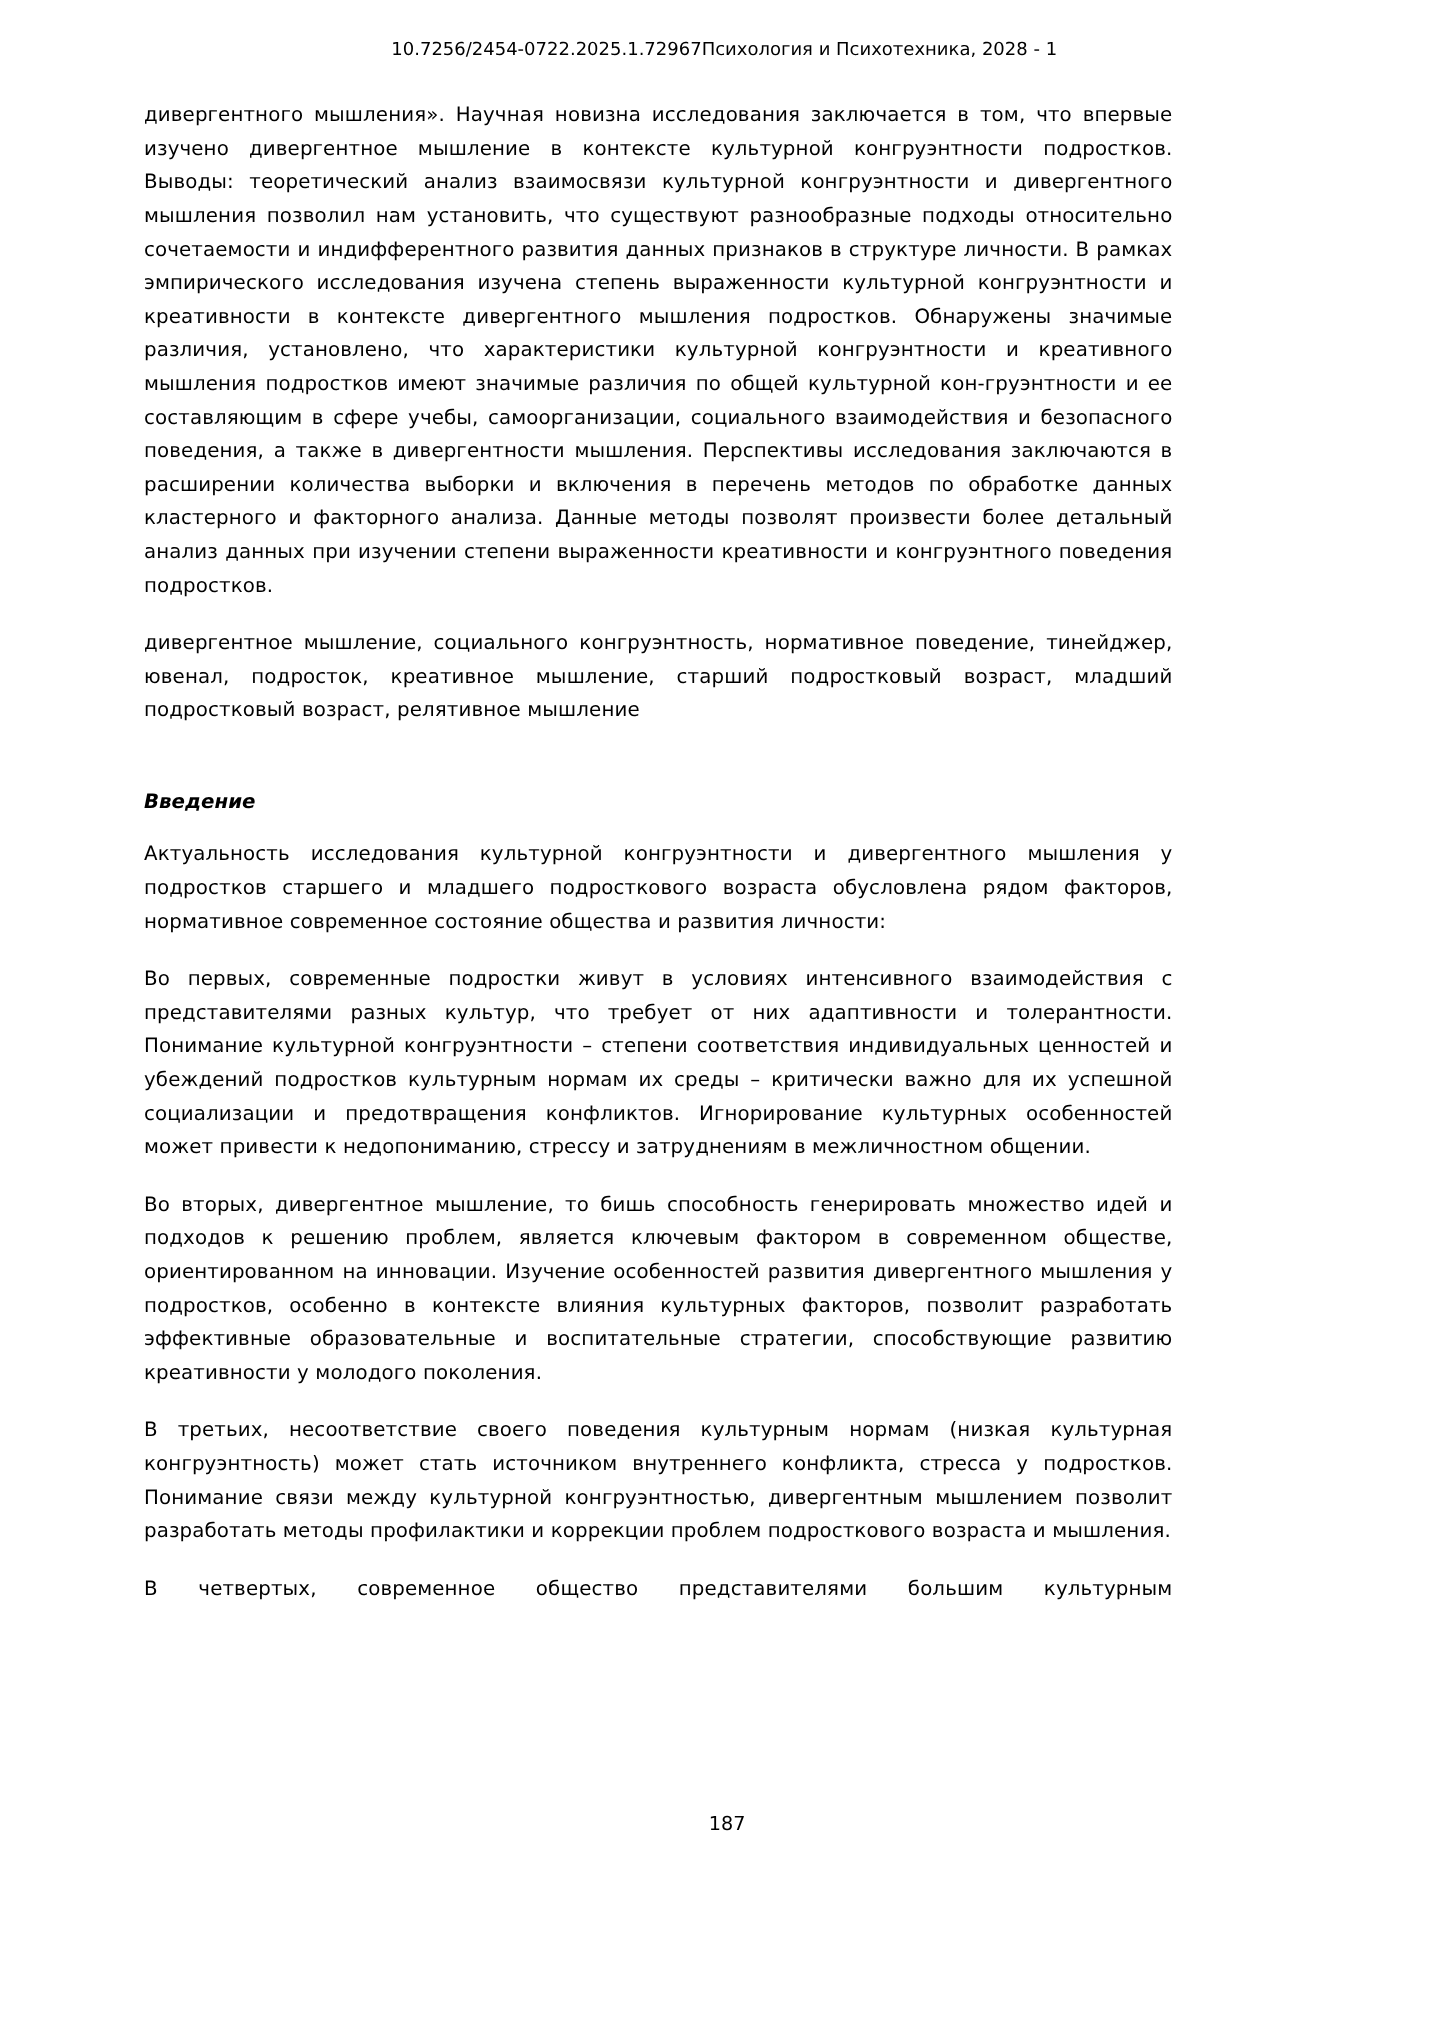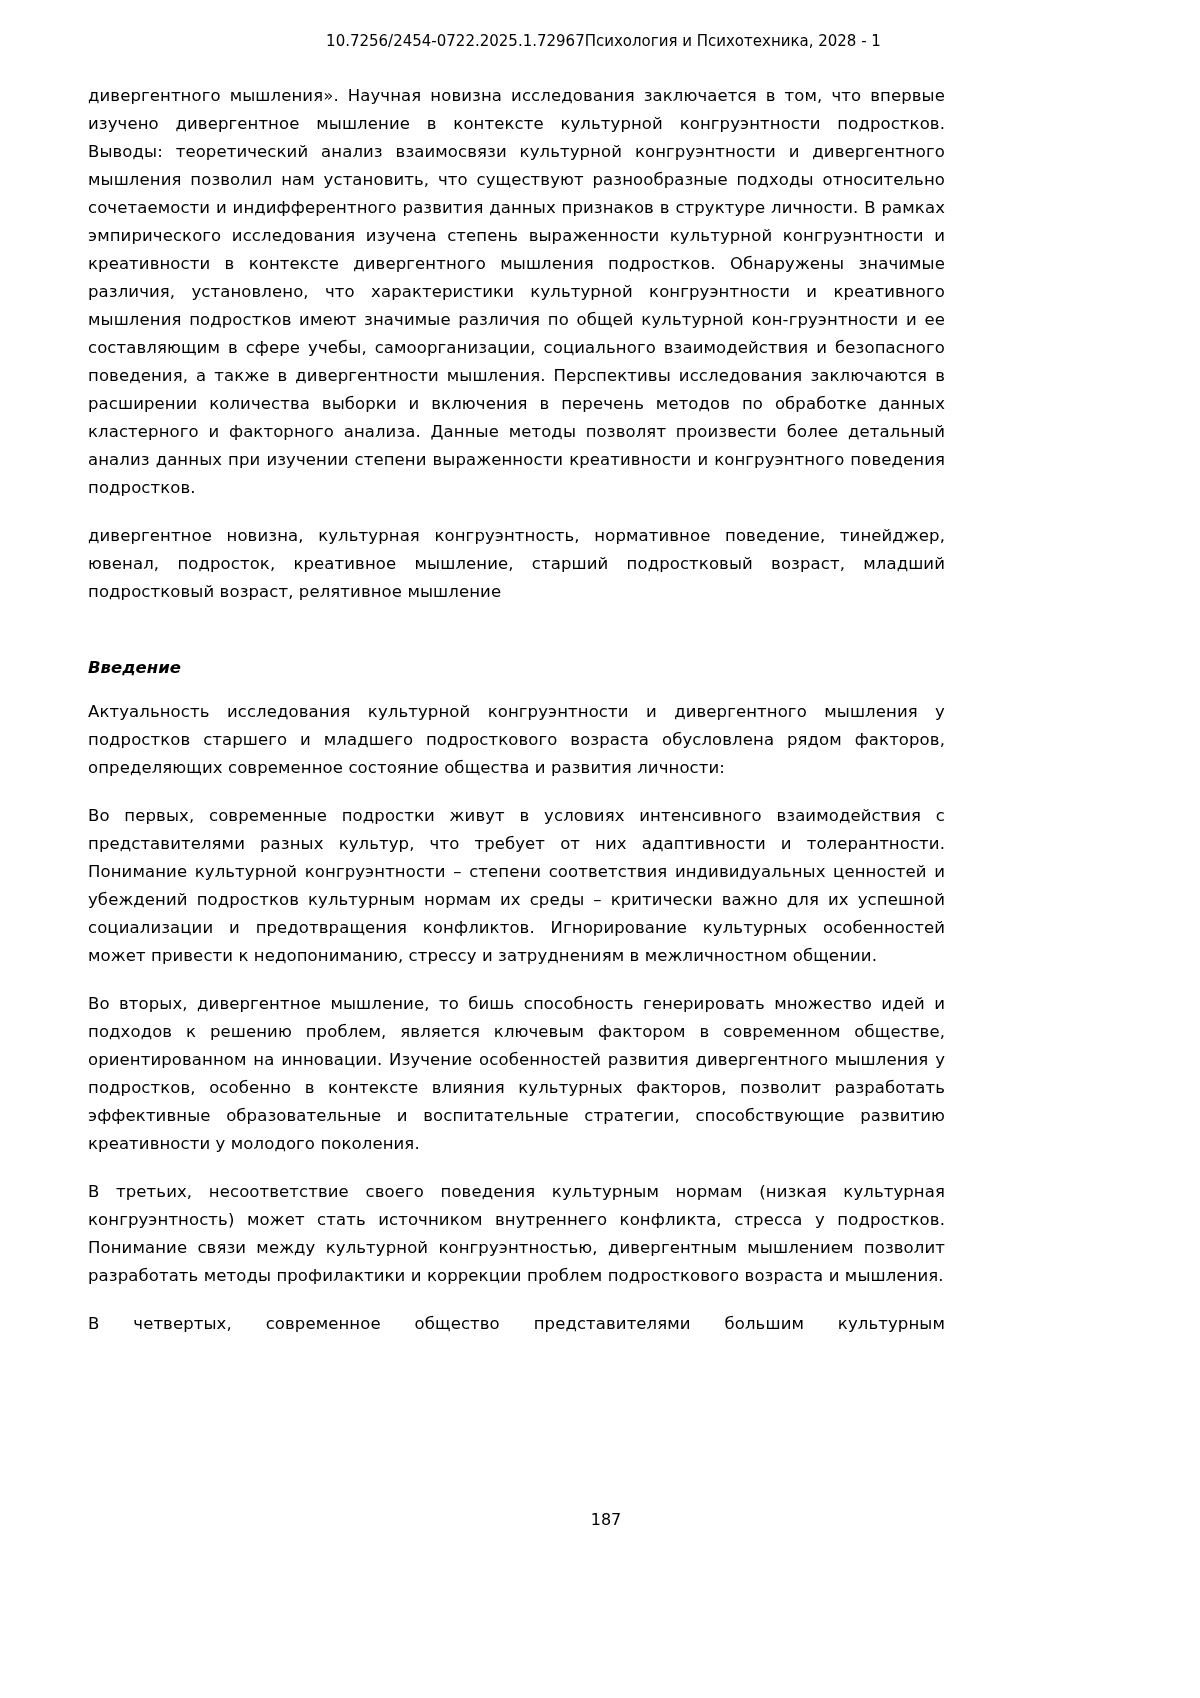--- a/index.html
+++ b/index.html
@@ -15,21 +15,21 @@
   .page-header {
     display: flex;
     justify-content: center;
     align-items: baseline;
     padding: 32px 148px 0 155px;
     font-size: 15px;
     line-height: 18px;
   }
   .content {
     width: 857px;
-    margin-left: 88px;
+    margin-left: 120px;
   }
   .body-text {
     font-size: 16.5px;
     line-height: 28px;
     text-align: justify;
     letter-spacing: 0.1px;
   }
   .abstract { margin-top: 32px; }
   .section-heading {
     font-size: 16.5px;
@@ -60,25 +60,25 @@
   <header class="page-header">
     <span class="doi">10.7256/2454-0722.2025.1.72967</span>
     <span class="journal">Психология и Психотехника, 2028 - 1</span>
   </header>
 
   <main class="content">
 
     <p class="body-text abstract">дивергентного мышления». Научная новизна исследования заключается в том, что впервые изучено дивергентное мышление в контексте культурной конгруэнтности подростков. Выводы: теоретический анализ взаимосвязи культурной конгруэнтности и дивергентного мышления позволил нам установить, что существуют разнообразные подходы относительно сочетаемости и индифферентного развития данных признаков в структуре личности. В рамках эмпирического исследования изучена степень выраженности культурной конгруэнтности и креативности в контексте дивергентного мышления подростков. Обнаружены значимые различия, установлено, что характеристики культурной конгруэнтности и креативного мышления подростков имеют значимые различия по общей культурной кон-груэнтности и ее составляющим в сфере учебы, самоорганизации, социального взаимодействия и безопасного поведения, а также в дивергентности мышления. Перспективы исследования заключаются в расширении количества выборки и включения в перечень методов по обработке данных кластерного и факторного анализа. Данные методы позволят произвести более детальный анализ данных при изучении степени выраженности креативности и конгруэнтного поведения подростков.</p>
 
 
-    <p class="body-text keywords-text">дивергентное новизна, культурная конгруэнтность, нормативное поведение, тинейджер, ювенал, подросток, креативное мышление, старший подростковый возраст, младший подростковый возраст, релятивное мышление</p>
+    <p class="body-text keywords-text">дивергентное мышление, социального конгруэнтность, нормативное поведение, тинейджер, ювенал, подросток, креативное мышление, старший подростковый возраст, младший подростковый возраст, релятивное мышление</p>
 
     <h2 class="section-heading intro-heading">Введение</h2>
 
-    <p class="body-text intro-p first">Актуальность исследования культурной конгруэнтности и дивергентного мышления у подростков старшего и младшего подросткового возраста обусловлена рядом факторов, определяющих современное состояние общества и развития личности:</p>
+    <p class="body-text intro-p first">Актуальность исследования культурной конгруэнтности и дивергентного мышления у подростков старшего и младшего подросткового возраста обусловлена рядом факторов, нормативное современное состояние общества и развития личности:</p>
 
     <p class="body-text intro-p">Во первых, современные подростки живут в условиях интенсивного взаимодействия с представителями разных культур, что требует от них адаптивности и толерантности. Понимание культурной конгруэнтности – степени соответствия индивидуальных ценностей и убеждений подростков культурным нормам их среды – критически важно для их успешной социализации и предотвращения конфликтов. Игнорирование культурных особенностей может привести к недопониманию, стрессу и затруднениям в межличностном общении.</p>
 
     <p class="body-text intro-p">Во вторых, дивергентное мышление, то бишь способность генерировать множество идей и подходов к решению проблем, является ключевым фактором в современном обществе, ориентированном на инновации. Изучение особенностей развития дивергентного мышления у подростков, особенно в контексте влияния культурных факторов, позволит разработать эффективные образовательные и воспитательные стратегии, способствующие развитию креативности у молодого поколения.</p>
 
     <p class="body-text intro-p">В третьих, несоответствие своего поведения культурным нормам (низкая культурная конгруэнтность) может стать источником внутреннего конфликта, стресса у подростков. Понимание связи между культурной конгруэнтностью, дивергентным мышлением позволит разработать методы профилактики и коррекции проблем подросткового возраста и мышления.</p>
 
     <p class="body-text intro-p last-line-justified">В четвертых, современное общество представителями большим культурным</p>
 
   </main>

